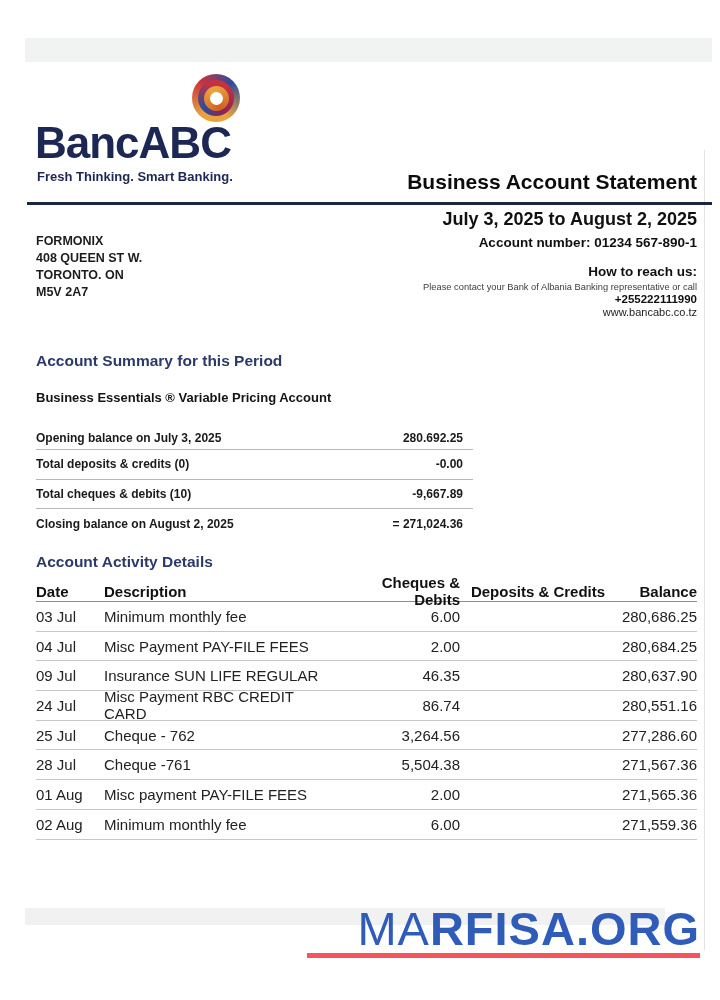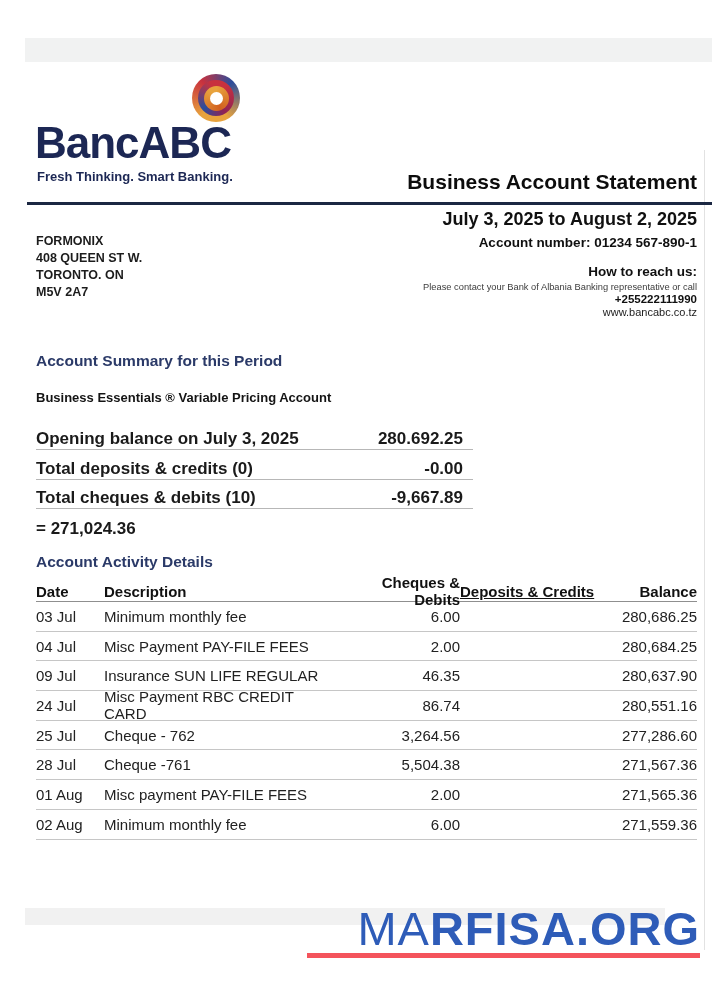--- a/index.html
+++ b/index.html
@@ -48,37 +48,37 @@
   .reach-line { font-size:9.3px; color:#3c3c3c; margin-top:3px; }
   .reach-phone { font-size:11.5px; font-weight:bold; color:#101010; margin-top:1px; }
   .reach-web { font-size:11px; color:#1c1c1c; margin-top:1px; }
 
   
   .section-heading { font-size:15.5px; font-weight:bold; color:#2b3a68; }
   .summary-heading { position:absolute; left:36px; top:352px; }
   .account-type { position:absolute; left:36px; top:390px; font-size:13px; font-weight:bold; color:#141414; }
   .summary-table { position:absolute; left:36px; top:427px; width:437px; }
   .srow {
-    display:flex; justify-content:space-between; align-items:flex-end;
+    display:flex; justify-content:space-between; align-items:center;
     height:29.5px; border-bottom:1px solid #b7b7b7;
-    font-size:17px; font-weight:bold; color:#1a1a1a; padding-right:10px;
+    font-size:12px; font-weight:bold; color:#1a1a1a; padding-right:10px;
   }
   .srow:first-of-type { height:23px; }
   .srow:last-of-type { border-bottom:none; }
 
   
   .activity-heading { position:absolute; left:36px; top:553px; }
   .activity-table { position:absolute; left:36px; top:581px; width:661px; font-size:15px; }
   .arow { display:flex; align-items:center; height:29.7px; border-bottom:1px solid #c6c6c6; color:#222; }
   .arow.head { height:21px; font-weight:bold; color:#111; border-bottom:1.5px solid #8f8f8f; }
   .arow.opening { font-weight:bold; color:#111; height:29px; }
   .c-date { width:68px; }
   .c-desc { width:236px; }
   .c-debit { width:120px; text-align:right; }
-  .c-credit { width:156px; text-align:left;text-decoration:underline; }
+  .c-credit { width:156px; text-align:center; }
   .c-bal { width:81px; text-align:right; }
 
   
   .bottom-stripe { position:absolute; left:25px; top:908px; width:640px; height:17px; background:#f1f1f1; }
   .watermark {
     position:absolute; right:20px; top:905px;
     font-size:47px; line-height:47px; letter-spacing:1px; color:#2e5cb8; white-space:nowrap;
   }
   .wm-light { font-weight:normal; }
   .wm-bold { font-weight:bold; }
@@ -141,20 +141,21 @@
       <span>Total deposits &amp; credits (0)</span>
       <span>-0.00</span>
     </div>
 
     <div class="srow">
       <span>Total cheques &amp; debits (10)</span>
       <span>-9,667.89</span>
     </div>
 
     <div class="srow">
+      <span>Closing balance on August 2, 2025</span>
       <span>= 271,024.36</span>
     </div>
   </div>
 
 <div class="section-heading activity-heading">Account Activity Details</div>
 
 <div class="activity-table">
   <div class="arow head">
     <span class="c-date">Date</span>
     <span class="c-desc">Description</span>

